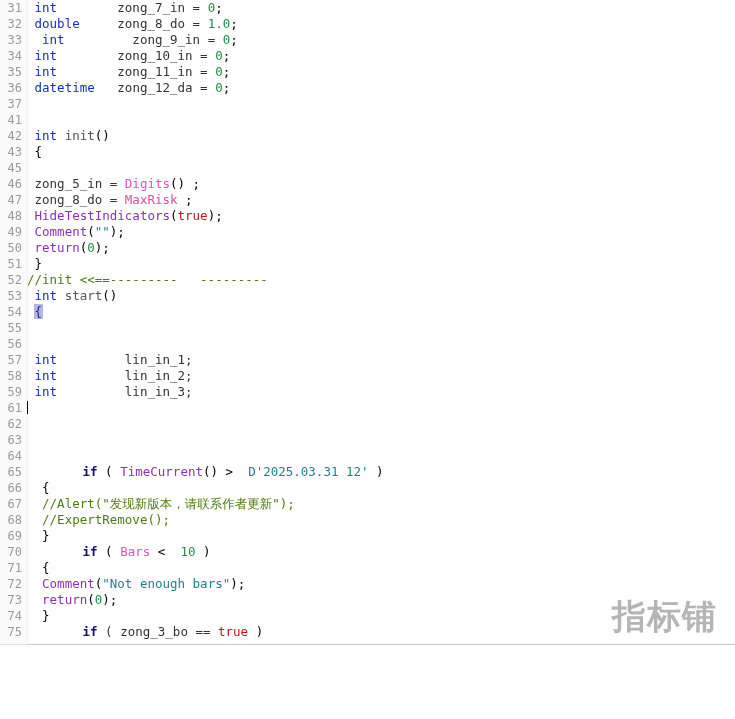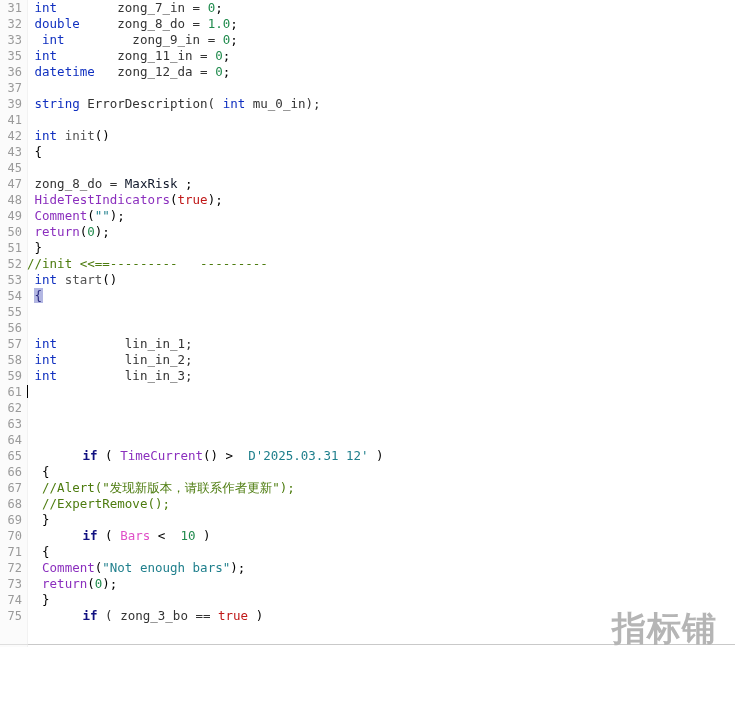--- a/index.html
+++ b/index.html
@@ -69,21 +69,21 @@
   }
 
   
   .t-kw        { color: #1030c0; }            
   .t-pre       { color: #101080; font-weight: bold; }  
   .t-num       { color: #1f8a4c; }            
   .t-str       { color: #1f7f8c; }            
   .t-com       { color: #4d7c0f; }            
   .t-fn        { color: #8b2fbe; }            
   .t-const     { color: #e04fc8; }            
-  .t-var       { color: #0f172a; }            
+  .t-var       { color: #ec4899; }            
   .t-bool      { color: #c01818; }            
   .t-if        { color: #101080; font-weight: bold; margin-left: 48px; }  
   .t-plain     { color: #333333; }            
   .t-ident     { color: #555555; }            
   .t-op        { color: #000000; }
 
   
   .bracket-hl {
     background: #b2b6e2;
     color: #2a2a80;
@@ -98,21 +98,21 @@
     height: 13px;
     background: #000000;
     vertical-align: -2px;
     margin-left: 0px;
   }
 
   
   .watermark {
     position: absolute;
     right: 18px;
-    bottom: 2px;
+    bottom: 14px;
     font-family: "DejaVu Sans", "Liberation Sans", sans-serif;
     font-size: 34px;
     font-weight: bold;
     color: #b5b5b5;
     letter-spacing: 1px;
     line-height: 1;
     user-select: none;
     z-index: 3;
   }
 
@@ -140,28 +140,29 @@
 <body>
 
 <div id="editor">
 
   <div class="gutter-bg"></div>
 
   <div class="code-area">
       <div class="line"><span class="lnum">31</span><span class="ltext"><span class="t-op"> </span><span class="t-kw">int</span><span class="t-plain">        zong_7_in = </span><span class="t-num">0</span><span class="t-op">;</span></span></div>
       <div class="line"><span class="lnum">32</span><span class="ltext"><span class="t-op"> </span><span class="t-kw">double</span><span class="t-plain">     zong_8_do = </span><span class="t-num">1.0</span><span class="t-op">;</span></span></div>
       <div class="line"><span class="lnum">33</span><span class="ltext"><span class="t-op">  </span><span class="t-kw">int</span><span class="t-plain">         zong_9_in = </span><span class="t-num">0</span><span class="t-op">;</span></span></div>
+      <div class="line"><span class="lnum">34</span><span class="ltext"><span class="t-op"> </span><span class="t-kw">int</span><span class="t-plain">        zong_10_in = </span><span class="t-num">0</span><span class="t-op">;</span></span></div>
       <div class="line"><span class="lnum">35</span><span class="ltext"><span class="t-op"> </span><span class="t-kw">int</span><span class="t-plain">        zong_11_in = </span><span class="t-num">0</span><span class="t-op">;</span></span></div>
       <div class="line"><span class="lnum">36</span><span class="ltext"><span class="t-op"> </span><span class="t-kw">datetime</span><span class="t-plain">   zong_12_da = </span><span class="t-num">0</span><span class="t-op">;</span></span></div>
       <div class="line"><span class="lnum">37</span><span class="ltext"></span></div>
-      <div class="line"><span class="lnum">39</span><span class="ltext"><span class="t-op"> </span><span class="t-kw">string</span><span class="t-plain"> ErrorDescription( </span><span class="t-kw">int</span><span class="t-plain"> mu_0_in);</span></span></div>
       <div class="line"><span class="lnum">41</span><span class="ltext"></span></div>
       <div class="line"><span class="lnum">42</span><span class="ltext"><span class="t-op"> </span><span class="t-kw">int</span><span class="t-op"> </span><span class="t-ident">init</span><span class="t-op">()</span></span></div>
       <div class="line"><span class="lnum">43</span><span class="ltext"><span class="t-op"> {</span></span></div>
       <div class="line"><span class="lnum">45</span><span class="ltext"></span></div>
+      <div class="line"><span class="lnum">46</span><span class="ltext"><span class="t-plain"> zong_5_in = </span><span class="t-const">Digits</span><span class="t-op">() ;</span></span></div>
       <div class="line"><span class="lnum">47</span><span class="ltext"><span class="t-plain"> zong_8_do = </span><span class="t-var">MaxRisk</span><span class="t-op"> ;</span></span></div>
       <div class="line"><span class="lnum">48</span><span class="ltext"><span class="t-op"> </span><span class="t-fn">HideTestIndicators</span><span class="t-op">(</span><span class="t-bool">true</span><span class="t-op">);</span></span></div>
       <div class="line"><span class="lnum">49</span><span class="ltext"><span class="t-op"> </span><span class="t-fn">Comment</span><span class="t-op">(</span><span class="t-str">""</span><span class="t-op">);</span></span></div>
       <div class="line"><span class="lnum">50</span><span class="ltext"><span class="t-op"> </span><span class="t-fn">return</span><span class="t-op">(</span><span class="t-num">0</span><span class="t-op">);</span></span></div>
       <div class="line"><span class="lnum">51</span><span class="ltext"><span class="t-op"> }</span></span></div>
       <div class="line"><span class="lnum">52</span><span class="ltext"><span class="t-com">//init &lt;&lt;==---------   ---------</span></span></div>
       <div class="line"><span class="lnum">53</span><span class="ltext"><span class="t-op"> </span><span class="t-kw">int</span><span class="t-op"> </span><span class="t-ident">start</span><span class="t-op">()</span></span></div>
       <div class="line"><span class="lnum">54</span><span class="ltext"><span class="t-op"> </span><span class="bracket-hl">{</span></span></div>
       <div class="line"><span class="lnum">55</span><span class="ltext"></span></div>
       <div class="line"><span class="lnum">56</span><span class="ltext"></span></div>

